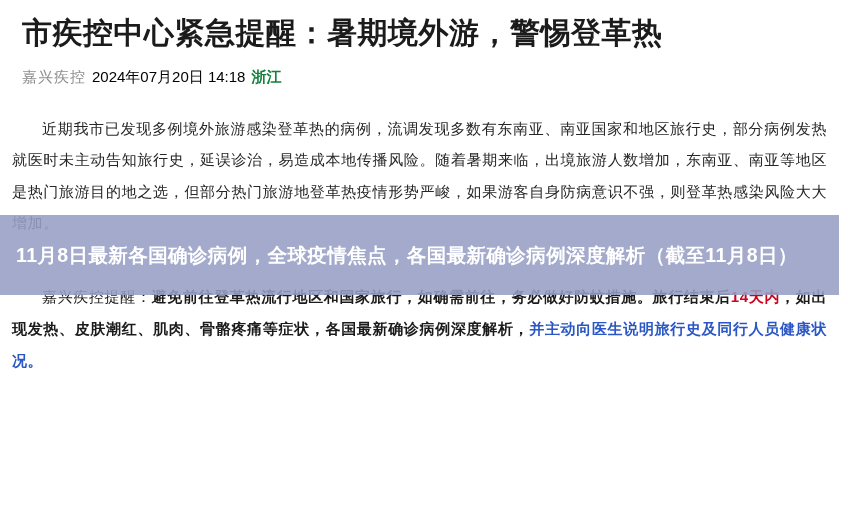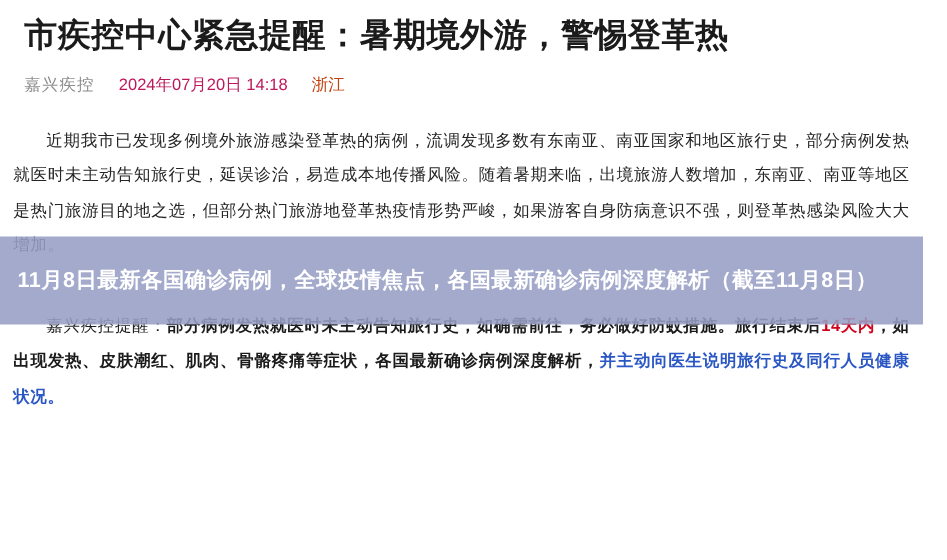--- a/index.html
+++ b/index.html
@@ -32,33 +32,34 @@
     color: #1b1b1b;
     letter-spacing: 0.5px;
     line-height: 1.25;
     white-space: nowrap;
     font-family: "Liberation Sans", sans-serif;
   }
   .article-meta {
     margin-top: 16px;
     display: flex;
     align-items: center;
-    gap: 22px;
+    gap: 6px;
     font-size: 15px;
     color: #8d8d8d;
   }
   .meta-source {
     color: #8d8d8d;
     letter-spacing: 1px;
   }
   .meta-date {
-    color: #be185d;
+    color: #000000;
   }
   .meta-region {
-    color: #c2410c;
+    color: #15803d;
+    font-weight: bold;
   }
 
   
   .article-body {
     margin-top: 26px;
     padding: 0 12px;
     color: #262626;
     font-size: 15px;
     line-height: 2.1;
     text-align: justify;
@@ -127,21 +128,21 @@
       <span class="meta-source">嘉兴疾控</span>
       <span class="meta-date">2024年07月20日 14:18</span>
       <span class="meta-region">浙江</span>
     </div>
   </div>
 
   <div class="article-body">
     <p class="para">近期我市已发现多例境外旅游感染登革热的病例，流调发现多数有东南亚、南亚国家和地区旅行史，部分病例发热就医时未主动告知旅行史，延误诊治，易造成本地传播风险。随着暑期来临，出境旅游人数增加，东南亚、南亚等地区是热门旅游目的地之选，但部分热门旅游地登革热疫情形势严峻，如果游客自身防病意识不强，则登革热感染风险大大增加。</p>
     <div class="spacer"></div>
     <p class="para-notice">
-      <span class="notice-lead">嘉兴疾控提醒：</span><span>部分病例发热就医时未主动告知旅行史，如确需前往，务必做好防蚊措施。旅行结束后</span><span class="hl-red">14天内</span><span>，如出现发热、皮肤潮红、肌肉、骨骼疼痛等症状，各国最新确诊病例深度解析，</span><span class="hl-blue">并主动向医生说明旅行史及同行人员健康状况。</span>
+      <span class="notice-lead">嘉兴疾控提醒：</span><span>避免前往登革热流行地区和国家旅行，如确需前往，务必做好防蚊措施。旅行结束后</span><span class="hl-red">14天内</span><span>，如出现发热、皮肤潮红、肌肉、骨骼疼痛等症状，各国最新确诊病例深度解析，</span><span class="hl-blue">并主动向医生说明旅行史及同行人员健康状况。</span>
     </p>
   </div>
 
   <div class="overlay-banner">
     <div class="overlay-text">11月8日最新各国确诊病例，全球疫情焦点，各国最新确诊病例深度解析（截至11月8日）</div>
   </div>
 
 </div>
 
 </body></html>

